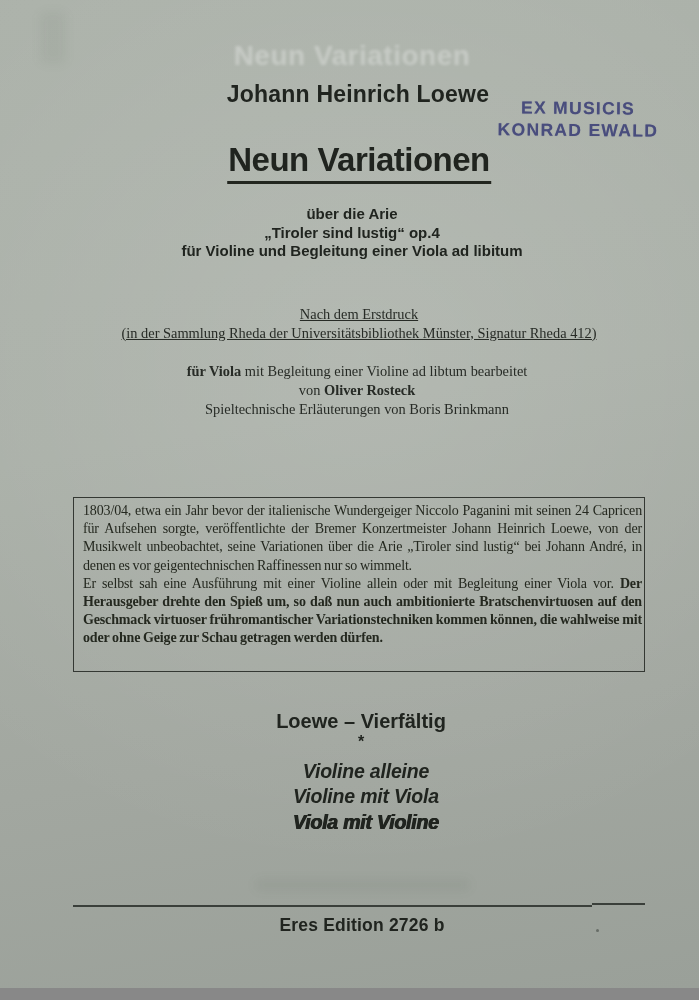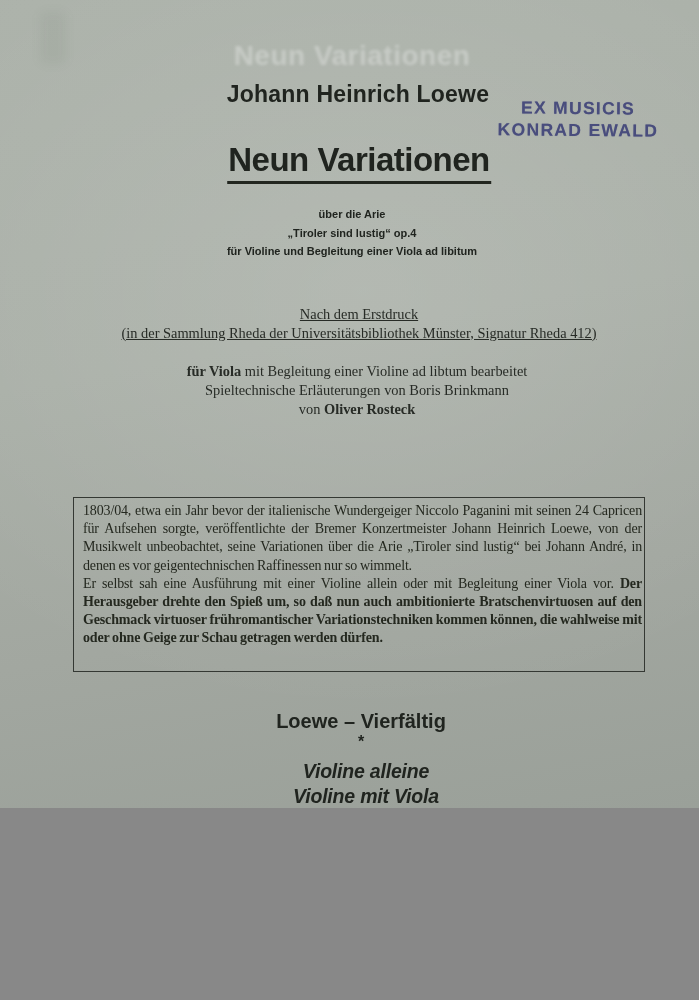--- a/index.html
+++ b/index.html
@@ -1,17 +1,17 @@
 <!DOCTYPE html>
 <html><head>
 <meta charset="utf-8">
 <style>
   html,body { margin:0; padding:0; background:#888; }
   .page {
-    position:relative; width:699px; height:808px; overflow:hidden;
+    position:relative; width:699px; height:988px; overflow:hidden;
     background:
       radial-gradient(ellipse 130% 85% at 52% 36%, rgba(255,255,255,0.12), rgba(0,0,0,0) 62%),
       linear-gradient(170deg, #acb2aa 0%, #a9afa7 42%, #a2a7a0 72%, #9aa099 100%);
     font-family:"Liberation Sans", sans-serif;
     color:#20241f;
   }
   .abs { position:absolute; }
   .ctr { position:absolute; transform:translateX(-50%); text-align:center; white-space:nowrap; }
 
   .ghost-title {
@@ -31,21 +31,21 @@
     font-weight:700; font-size:17.5px; letter-spacing:1.3px; line-height:22px;
     color:#42467a; opacity:0.93;
     text-shadow:0 0 0.7px rgba(66,70,122,0.55);
   }
   .main-title {
     left:359px; top:141px; font-size:33px; font-weight:700; letter-spacing:-0.5px;
     margin:0;
     text-align:center;
   }
   .main-title span { display:inline-block; border-bottom:3.2px solid #22261f; padding:0 1px 2px; }
-  .subtitle { left:352px; top:205px; font-size:11px; font-weight:700; line-height:18.6px; }
+  .subtitle { left:352px; top:205px; font-size:15px; font-weight:700; line-height:18.6px; }
   .source   { left:359px; top:305px; font-family:"Liberation Serif", serif; font-size:14.4px; line-height:18.6px; color:#272b26;text-decoration:underline; }
   .editors  { left:357px; top:362px; font-family:"Liberation Serif", serif; font-size:14.4px; line-height:18.8px; color:#272b26; }
 
   .infobox {
     left:73px; top:497px; width:572px; height:175px; box-sizing:border-box;
     border:1.6px solid #343833;
   }
   .infobox-heading {
     text-align:center; font-family:"Liberation Serif", serif; font-style:italic;
     font-weight:700; font-size:16px; padding-top:4px; letter-spacing:0.4px;
@@ -97,22 +97,22 @@
     <div>für Violine und Begleitung einer Viola ad libitum</div>
   </div>
 
   <div class="ctr source">
     <div>Nach dem Erstdruck</div>
     <div>(in der Sammlung Rheda der Universitätsbibliothek Münster, Signatur Rheda 412)</div>
   </div>
 
   <div class="ctr editors">
     <div><strong>für Viola</strong><span> mit Begleitung einer Violine ad libtum bearbeitet</span></div>
+    <div><span>von </span><strong>Oliver Rosteck</strong></div>
     <div>Spieltechnische Erläuterungen von Boris Brinkmann</div>
-    <div><span>von </span><strong>Oliver Rosteck</strong></div>
   </div>
 
   <div class="abs infobox">
     <div class="infobox-body">
       <p>1803/04, etwa ein Jahr bevor der italienische Wundergeiger Niccolo Paganini mit seinen 24 Capricen für Aufsehen sorgte, veröffentlichte der Bremer Konzertmeister Johann Heinrich Loewe, von der Musikwelt unbeobachtet, seine Variationen über die Arie „Tiroler sind lustig“ bei Johann André, in denen es vor geigentechnischen Raffinessen nur so wimmelt.</p>
       <p><span>Er selbst sah eine Ausführung mit einer Violine allein oder mit Begleitung einer Viola vor. </span><strong>Der Herausgeber drehte den Spieß um, so daß nun auch ambitionierte Bratschenvirtuosen auf den Geschmack virtuoser frühromantischer Variationstechniken kommen können, die wahlweise mit oder ohne Geige zur Schau getragen werden dürfen.</strong></p>
     </div>
   </div>
 
   <h3 class="ctr program-heading">Loewe – Vierfältig</h3>

